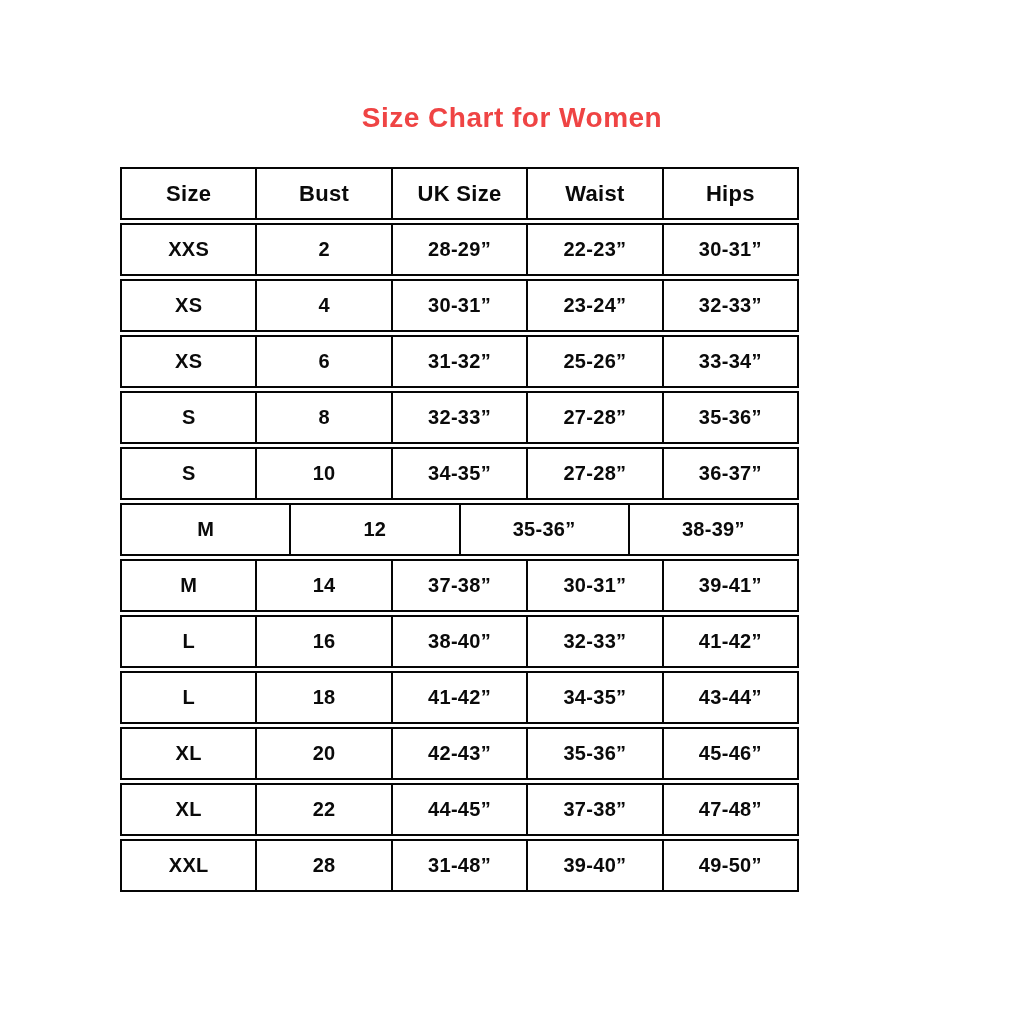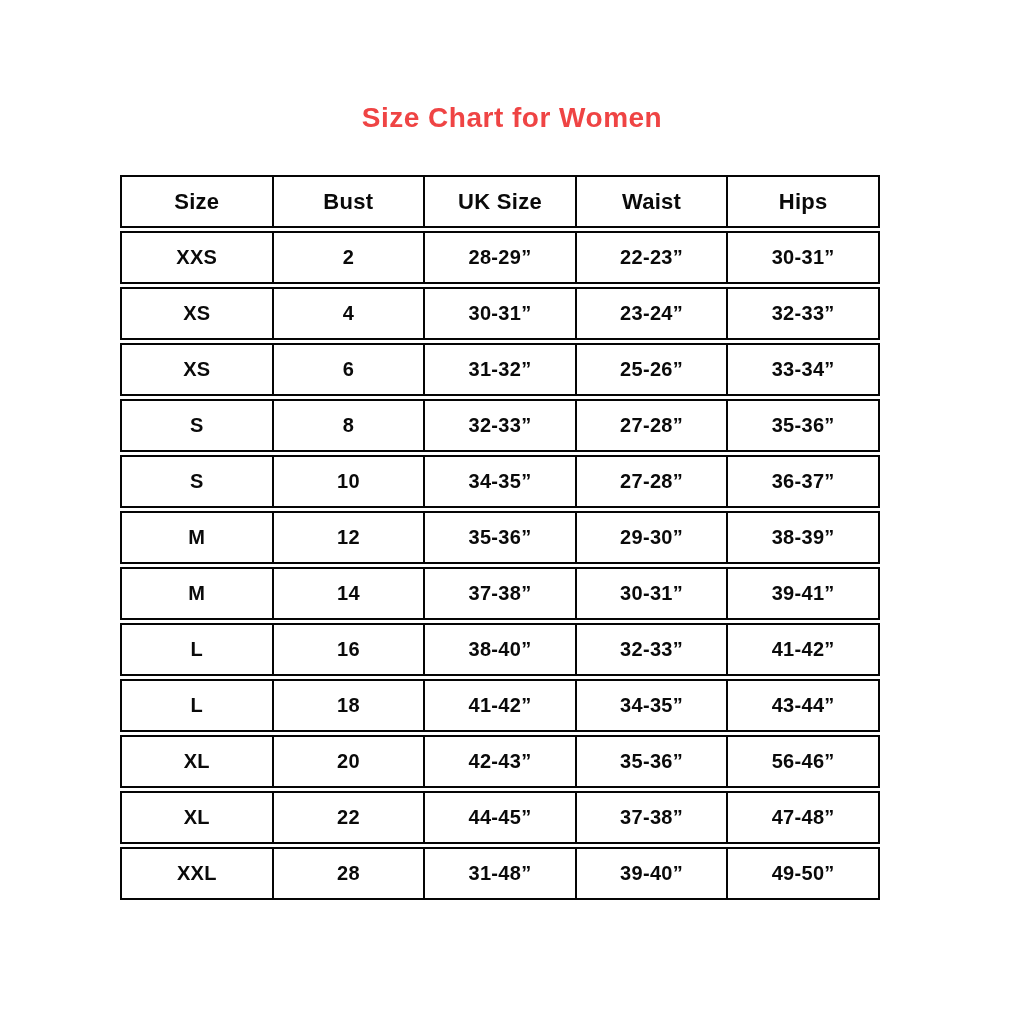--- a/index.html
+++ b/index.html
@@ -23,22 +23,22 @@
     margin: 0;
     text-align: center;
     font-size: 28px;
     font-weight: bold;
     color: #ef4444;
     letter-spacing: 0.5px;
   }
   .size-table {
     position: absolute;
     left: 120px;
-    top: 175px;
-    width: 760px;
+    top: 167px;
+    width: 679px;
   }
   .trow {
     display: flex;
     height: 53px;
     margin-bottom: 3px;
     border: 2px solid #050505;
     box-sizing: border-box;
     background: #ffffff;
   }
   .tcell {
@@ -115,21 +115,20 @@
       <div class="tcell">10</div>
       <div class="tcell">34-35”</div>
       <div class="tcell">27-28”</div>
       <div class="tcell">36-37”</div>
     </div>
 
     <div class="trow">
       <div class="tcell">M</div>
       <div class="tcell">12</div>
       <div class="tcell">35-36”</div>
-      <div class="tcell">29-30”</div>
       <div class="tcell">38-39”</div>
     </div>
 
     <div class="trow">
       <div class="tcell">M</div>
       <div class="tcell">14</div>
       <div class="tcell">37-38”</div>
       <div class="tcell">30-31”</div>
       <div class="tcell">39-41”</div>
     </div>
@@ -148,21 +147,21 @@
       <div class="tcell">41-42”</div>
       <div class="tcell">34-35”</div>
       <div class="tcell">43-44”</div>
     </div>
 
     <div class="trow">
       <div class="tcell">XL</div>
       <div class="tcell">20</div>
       <div class="tcell">42-43”</div>
       <div class="tcell">35-36”</div>
-      <div class="tcell">56-46”</div>
+      <div class="tcell">45-46”</div>
     </div>
 
     <div class="trow">
       <div class="tcell">XL</div>
       <div class="tcell">22</div>
       <div class="tcell">44-45”</div>
       <div class="tcell">37-38”</div>
       <div class="tcell">47-48”</div>
     </div>
 

